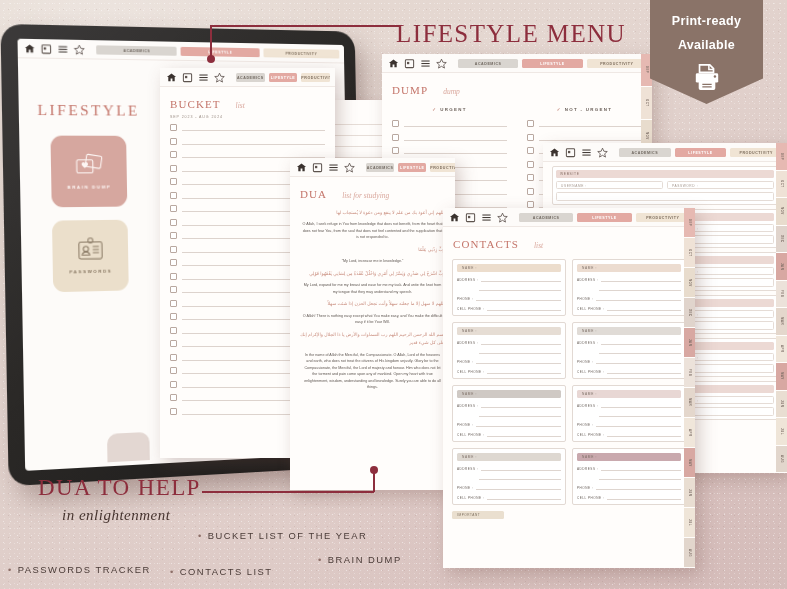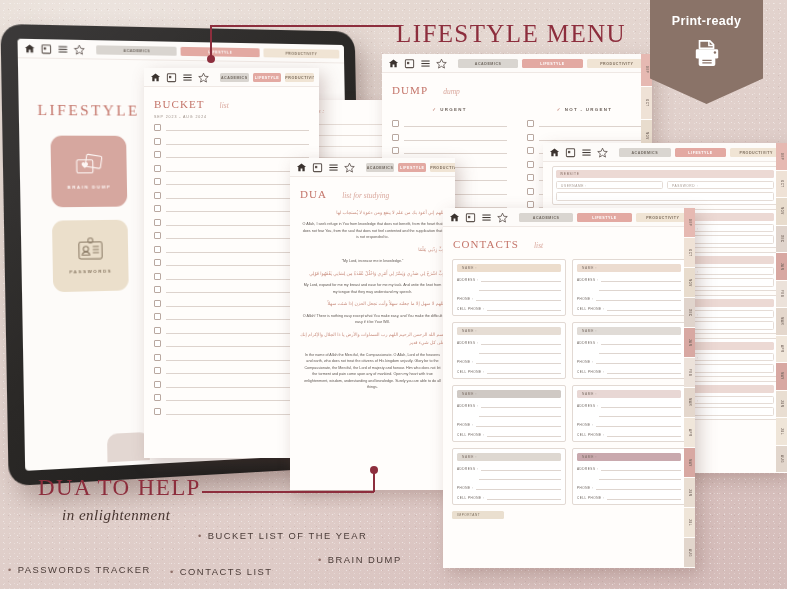--- a/index.html
+++ b/index.html
@@ -97,21 +97,21 @@
     display:flex; align-items:center; justify-content:center;
     border-bottom:1px solid #fffdfb; font-weight:700;
   }
 
   
   .crow { display:flex; align-items:center; gap:5px; padding:0 10px; height:13.5px; }
   .cbox { width:7px; height:7px; border:.8px solid #b9a8a0; border-radius:1px; flex:0 0 auto; background:#fff; }
   .cline { flex:1; border-bottom:.8px solid #ddd3cd; height:7px; }
 
   
-  #bucket { left:144px; top:68px; width:175px; height:390px; }
+  #bucket { left:160px; top:68px; width:175px; height:390px; }
 
   
   #notes {
     left:300px; top:100px; width:100px; height:230px;
     background:#fffdfb; box-shadow:4px 5px 13px rgba(110,75,70,.22); z-index:3;
   }
   #notes .nlabel {
     font-family:"Liberation Serif", serif; font-style:italic;
     font-size:6px; color:#d9a79c; padding:8px 0 0 8px;
   }
@@ -1028,20 +1028,21 @@
   <div class="leader" style="left:373px; top:472px; width:1.6px; height:20px;"></div>
   <div class="dot" style="left:370px; top:466px;"></div>
 
   <div class="bullets" id="b-bucket"><span class="dotm">•</span><span>BUCKET LIST OF THE YEAR</span></div>
   <div class="bullets" id="b-brain"><span class="dotm">•</span><span>BRAIN DUMP</span></div>
   <div class="bullets" id="b-pass"><span class="dotm">•</span><span>PASSWORDS TRACKER</span></div>
   <div class="bullets" id="b-contacts"><span class="dotm">•</span><span>CONTACTS LIST</span></div>
 
   <div id="ribbon">
     <div class="rl">Print-ready</div>
+    <div class="rl" style="padding-top:0">Available</div>
     <svg class="printer" width="30" height="28" viewBox="0 0 32 30">
       <path d="M8 2h11l4 4v4H8z" fill="none" stroke="#fff" stroke-width="1.8"></path>
       <path d="M18 2v5h5" fill="none" stroke="#fff" stroke-width="1.6"></path>
       <rect x="4" y="11" width="24" height="10" rx="1.5" fill="#fff"></rect>
       <rect x="8" y="20" width="16" height="8" rx="1" fill="none" stroke="#fff" stroke-width="1.8"></rect>
       <rect x="8" y="20" width="16" height="8" rx="1" fill="#fff"></rect>
       <g stroke="#8a7368" stroke-width="1.3">
           <path d="M11 23h10M11 25.5h10"></path>
         </g>
       <circle cx="24.5" cy="14.5" r="1.3" fill="#8a7368"></circle>

